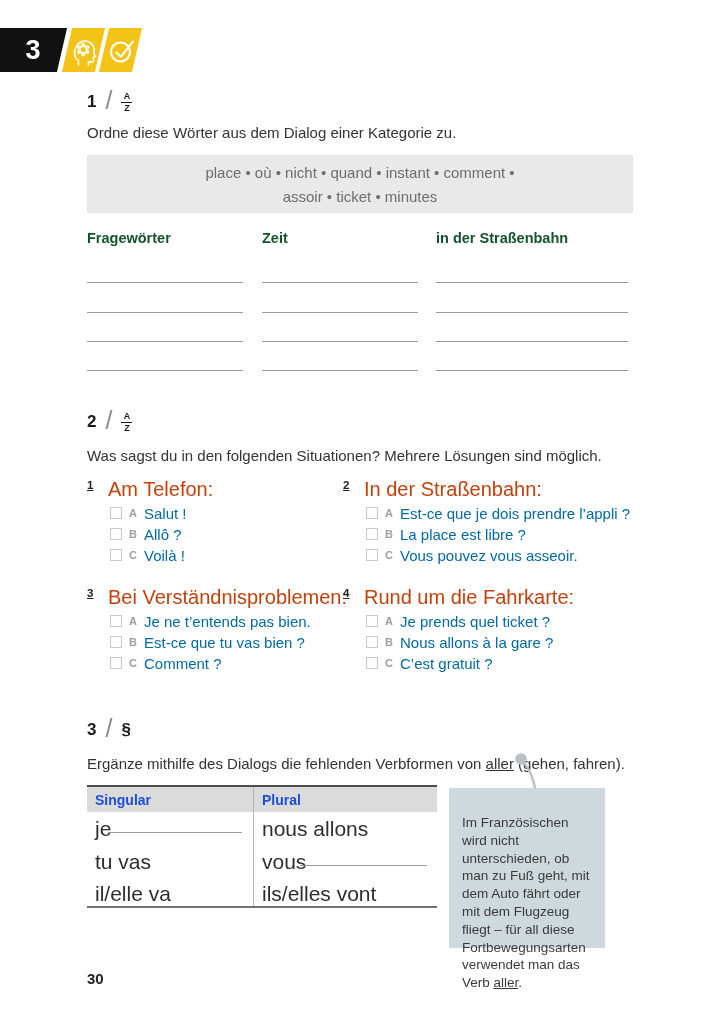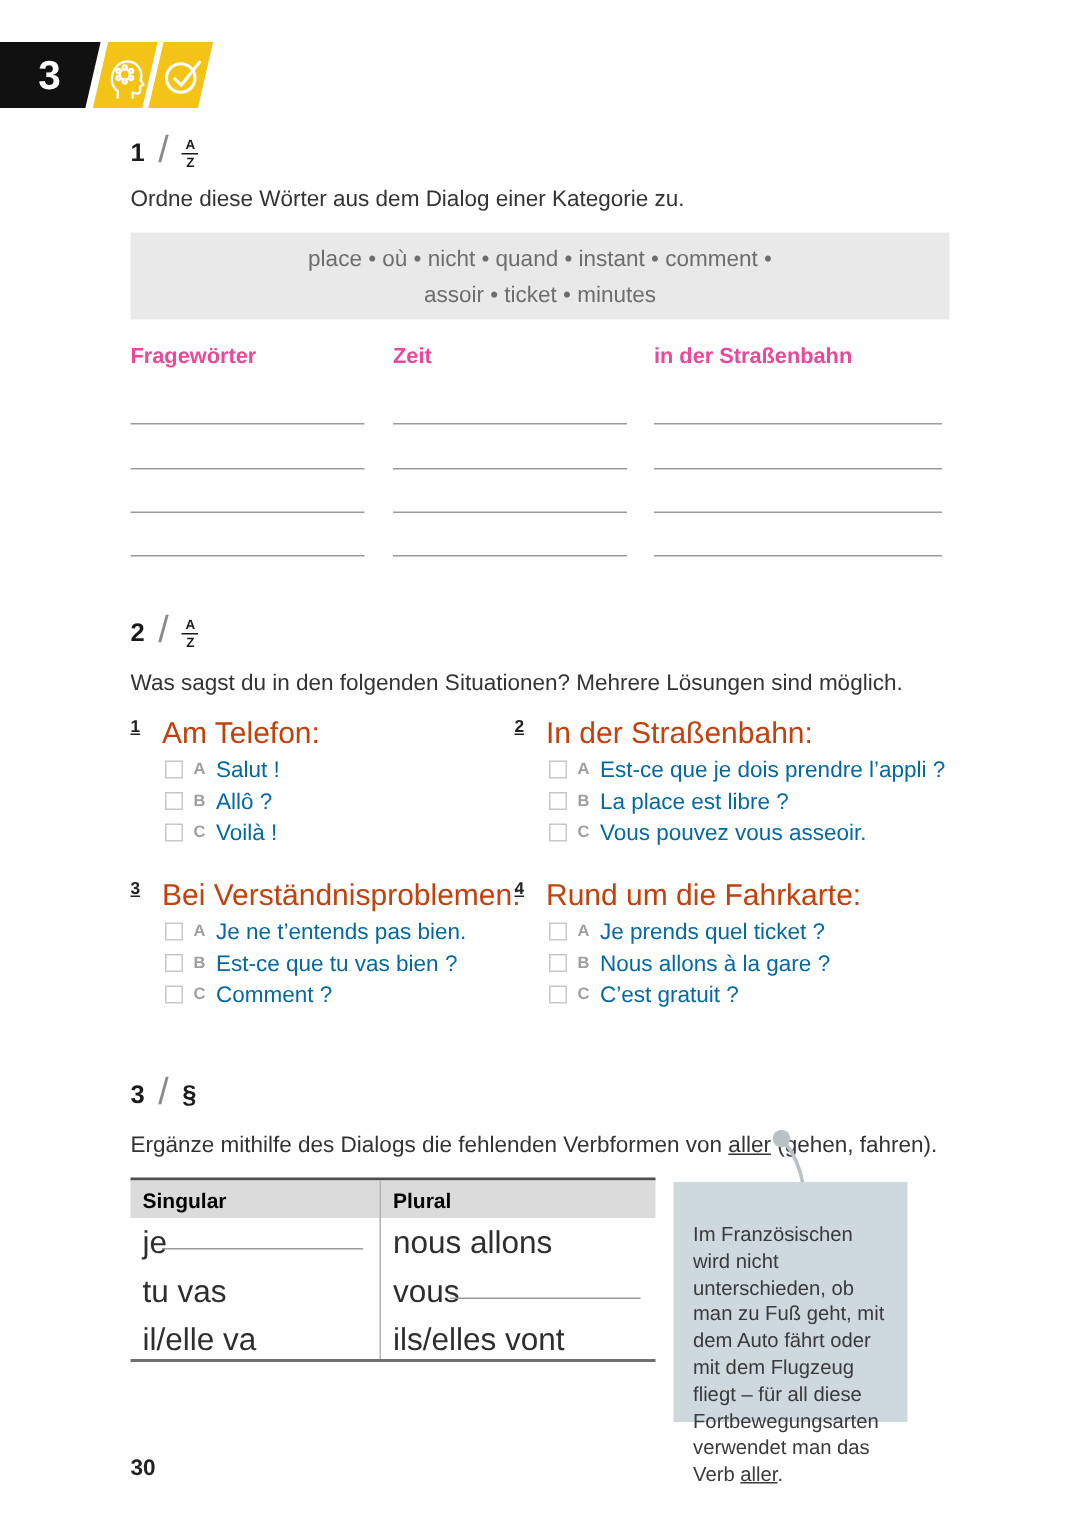--- a/index.html
+++ b/index.html
@@ -29,21 +29,21 @@
   .u{text-decoration:underline;}
 
   
   .word-bank{position:absolute;left:87px;top:155px;width:546px;height:58px;background:#E9E9E9;
              box-sizing:border-box;padding-top:6px;text-align:center;color:#6d6d6d;
              font-size:15px;line-height:24px;}
   .sort-col{position:absolute;top:230px;height:145px;}
   .col-1{left:87px;width:156px;}
   .col-2{left:262px;width:156px;}
   .col-3{left:436px;width:192px;}
-  .col-header{font-size:14.5px;font-weight:bold;color:#ec4899;white-space:nowrap;}
+  .col-header{font-size:14.5px;font-weight:bold;color:#14532d;white-space:nowrap;}
   .ans-line{position:absolute;left:0;right:0;border-top:1px solid #9b9b9b;height:0;}
   .l1{top:52px}.l2{top:82px}.l3{top:111px}.l4{top:140px}
 
   
   .qblock{position:absolute;width:260px;height:95px;}
   .q1{left:87px;top:478px;}  .q2{left:343px;top:478px;width:292px;}
   .q3{left:87px;top:586px;}  .q4{left:343px;top:586px;width:292px;}
   .q-num{position:absolute;left:0;top:1px;font-size:11.5px;font-weight:bold;
          text-decoration:underline;color:#222;}
   .q-title{position:absolute;left:21px;top:0;font-size:20px;color:#c2410c;white-space:nowrap;}
@@ -53,21 +53,21 @@
   .opt-letter{font-size:11px;font-weight:bold;color:#9e9e9e;margin:0 0 0 6px;width:10px;
               text-align:center;flex:0 0 auto;}
   .opt-text{font-size:15px;color:#0369a1;margin-left:6px;white-space:nowrap;text-align:center;}
 
   
   .vtable{position:absolute;left:87px;top:785px;width:350px;height:123px;}
   .t-top{position:absolute;left:0;right:0;top:0;height:2px;background:#4e4e4e;}
   .t-head{position:absolute;left:0;right:0;top:2px;height:25px;background:#DBDBDB;}
   .t-bottom{position:absolute;left:0;right:0;bottom:0;height:2px;background:#707070;}
   .t-div{position:absolute;left:166px;top:2px;bottom:2px;width:1px;background:#b3b3b3;}
-  .th{position:absolute;top:7px;font-size:14px;font-weight:bold;color:#000000;}
+  .th{position:absolute;top:7px;font-size:14px;font-weight:bold;color:#1d4ed8;}
   .th1{left:8px}.th2{left:175px}
   .tc{position:absolute;font-size:21px;color:#2e2e2e;white-space:nowrap;}
   .r1{top:32px}.r2{top:65px}.r3{top:97px}
   .c1{left:8px}.c2{left:175px}
   .t-blank{position:absolute;border-top:1px solid #9b9b9b;height:0;}
   .tb1{left:21px;width:134px;top:47px;}
   .tb2{left:213px;width:127px;top:80px;}
 
   
   .info-box{position:absolute;left:449px;top:788px;width:156px;height:160px;background:#CDD9DD;

